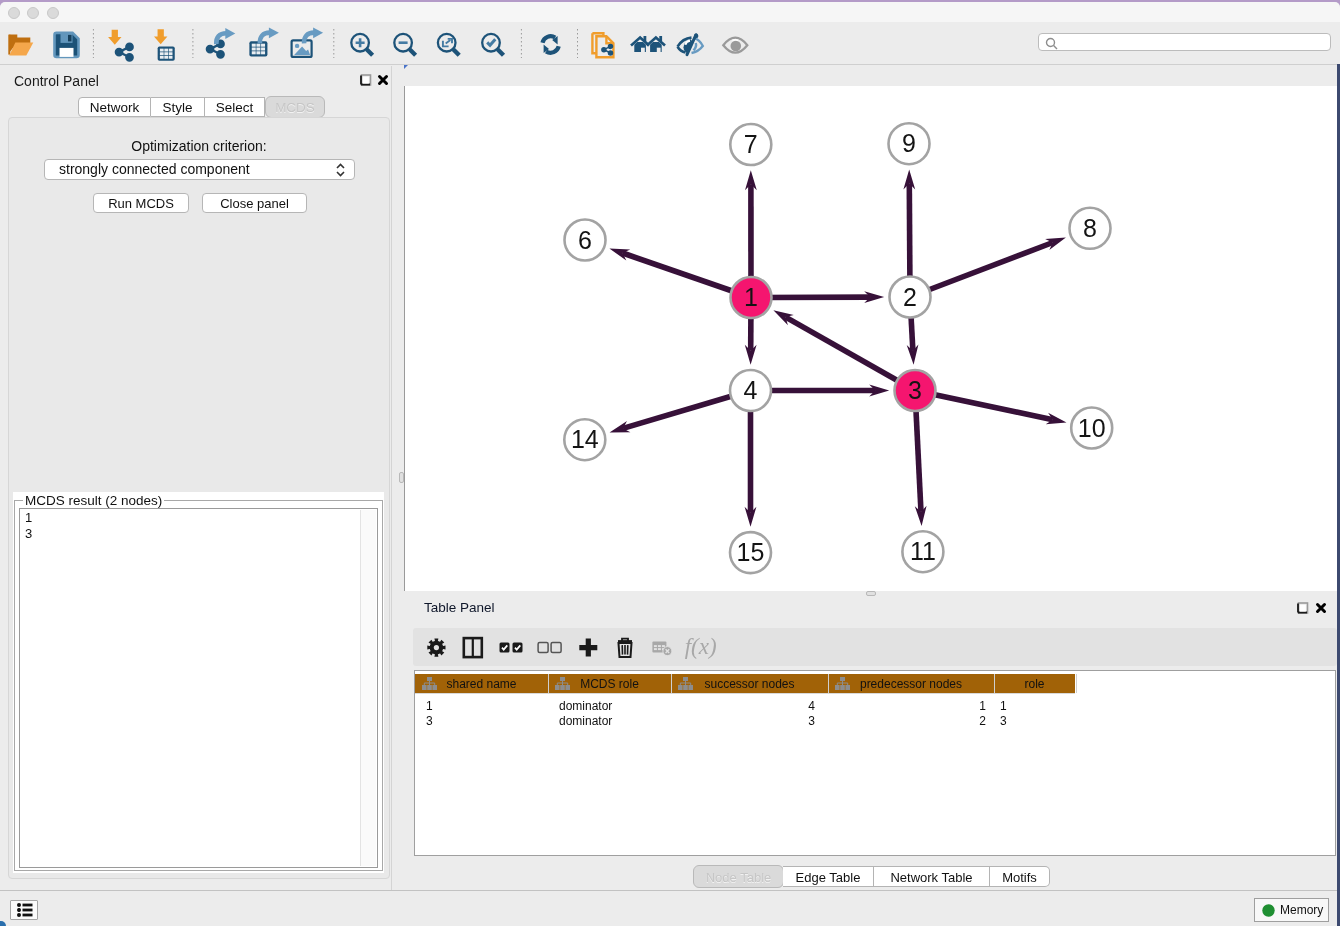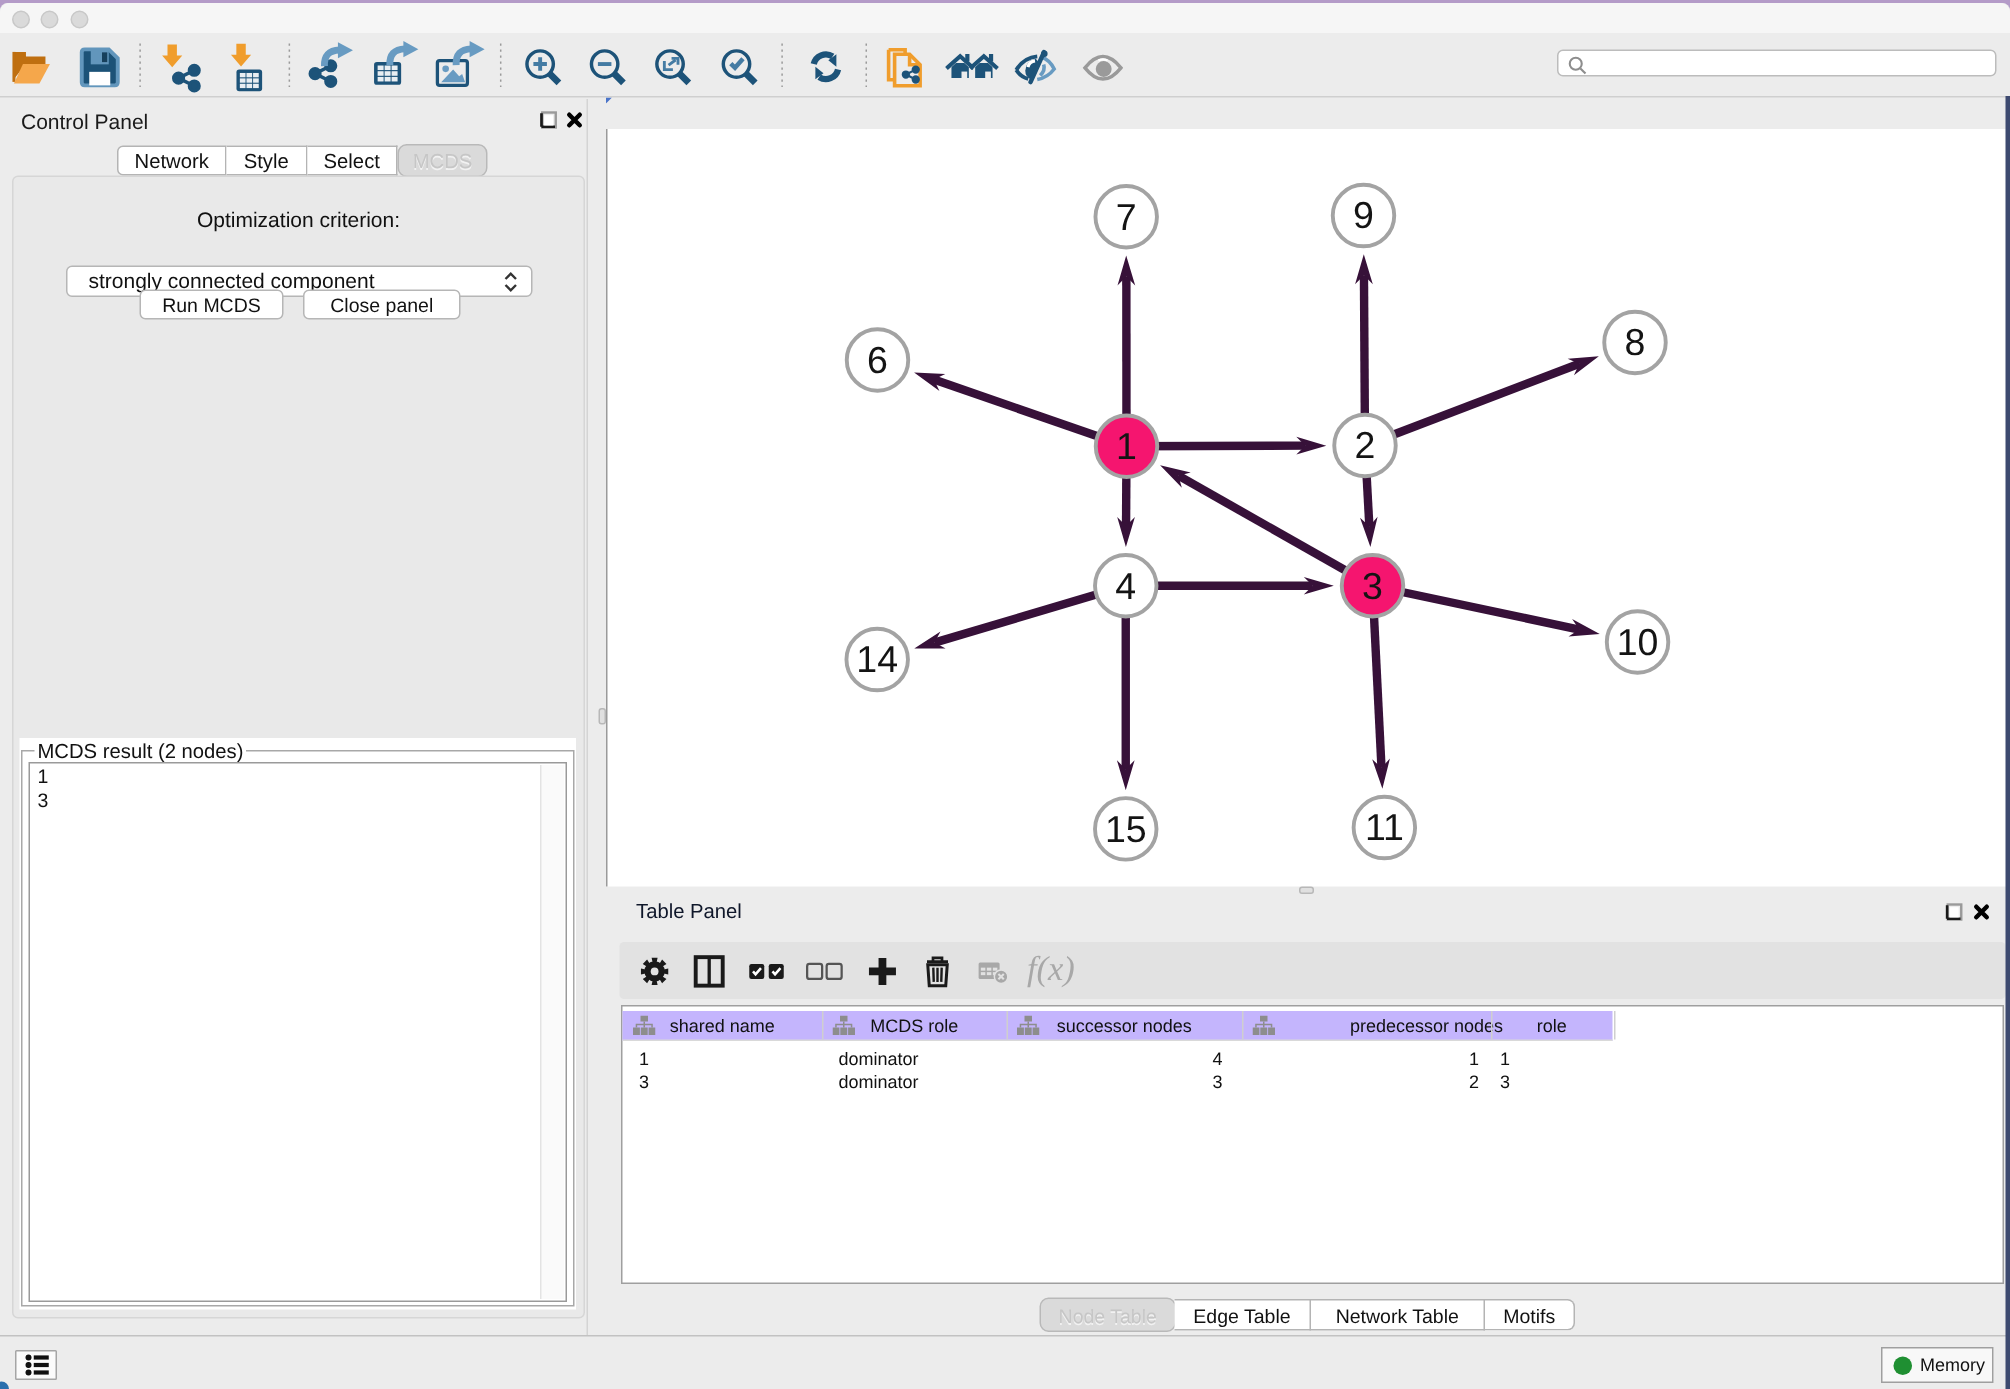--- a/index.html
+++ b/index.html
@@ -10,37 +10,37 @@
 .tl{position:absolute;top:5px;width:12px;height:12px;border-radius:50%;background:#dadada;border:1px solid #c8c8c8;box-sizing:border-box;}
 #title{position:absolute;top:2px;left:0;width:100%;text-align:center;font-size:13px;color:#9c9c9c;}
 #toolbar{position:absolute;left:0;top:22px;width:1340px;height:42px;background:#ececec;border-bottom:1px solid #cfcfcf;}
 #search{position:absolute;left:1038px;top:11px;width:291px;height:16px;background:#fff;border:1px solid #bcbcbc;border-radius:4px;}
 #cp-head{position:absolute;left:14px;top:73px;font-size:14px;color:#1a1a1a;}
 #cptabs{position:absolute;left:78px;top:97px;height:20px;font-size:13.5px;}
 .seg{position:absolute;top:0;height:20px;line-height:20px;text-align:center;background:#fff;border:1px solid #b4b4b4;box-sizing:border-box;color:#111;}
 .segsel{background:#dadada;color:#c6c6c6;text-shadow:0 1px 0 #f2f2f2;}
 #cpbody{position:absolute;left:8px;top:117px;width:382px;height:762px;background:#e9e9e9;border:1px solid #d6d6d6;border-radius:4px;box-sizing:border-box;}
 .btn{position:absolute;background:#fff;border:1px solid #b6b6b6;border-radius:4px;box-sizing:border-box;text-align:center;font-size:13px;color:#111;}
-#combo{position:absolute;left:44px;top:159px;width:311px;height:21px;background:#fff;border:1px solid #b6b6b6;border-radius:4px;box-sizing:border-box;font-size:14px;color:#111;line-height:19px;padding-left:14px;margin-top:18px;}
+#combo{position:absolute;left:44px;top:159px;width:311px;height:21px;background:#fff;border:1px solid #b6b6b6;border-radius:4px;box-sizing:border-box;font-size:14px;color:#111;line-height:19px;padding-left:14px;}
 #fieldset{position:absolute;left:14px;top:500px;width:369px;height:371px;border:1px solid #a8a8a8;box-sizing:border-box;}
 #fieldleg{position:absolute;left:8px;top:-8px;background:#fff;font-size:13.5px;color:#111;padding:0 2px;}
 #mcdstext{position:absolute;left:4px;top:7px;width:359px;height:360px;background:#fff;border:1px solid #9a9a9a;box-sizing:border-box;font-size:13px;color:#111;}
 #vsplit-h{position:absolute;left:399px;top:472px;width:5px;height:11px;background:#e0e0e0;border:1px solid #b8b8b8;border-radius:2px;box-sizing:border-box;}
 #netwin{position:absolute;left:404px;top:64px;width:936px;height:527px;}
 #nettitle{position:absolute;left:0;top:0;width:100%;height:22px;background:linear-gradient(#f5f5f5,#dcdcdc);border-bottom:1px solid #9f9f9f;box-sizing:border-box;}
 #netcanvas{position:absolute;left:0;top:22px;width:934px;height:505px;background:#fff;border-left:1px solid #9a9a9a;box-sizing:border-box;}
 .mtl{position:absolute;top:5px;width:12px;height:12px;border-radius:50%;box-sizing:border-box;}
 .mtl svg{position:absolute;left:0;top:0;}
 #netname{position:absolute;top:4px;left:0;width:100%;text-align:center;font-size:12px;font-weight:bold;color:#1a1a1a;}
 #blueborder{position:absolute;left:1337px;top:64px;width:3px;height:862px;background:#3d4a70;z-index:50;}
 #hsplit-h{position:absolute;left:866px;top:591px;width:10px;height:5px;background:#e0e0e0;border:1px solid #b8b8b8;border-radius:2px;box-sizing:border-box;}
 #tp-head{position:absolute;left:424px;top:600px;font-size:13.5px;color:#0f172a;}
 #tptoolbar{position:absolute;left:413px;top:628px;width:924px;height:38px;background:#e2e2e2;border-radius:3px;}
 #tbl{position:absolute;left:414px;top:670px;width:922px;height:186px;background:#fff;border:1px solid #9f9f9f;box-sizing:border-box;}
-#tblhead{position:absolute;left:0px;top:3px;width:660px;height:19px;border-bottom:1px solid #d9d9d9;font-size:12px;color:#111;background:#c4b5fd;}
+#tblhead{position:absolute;left:0px;top:3px;width:660px;height:19px;border-bottom:1px solid #d9d9d9;font-size:12px;color:#111;background:#a16207;}
 .hsep{position:absolute;top:0px;height:19px;width:0;border-left:1px solid #cfcfcf;}
 .hcell{position:absolute;top:3px;text-align:center;}
 .rowtxt{position:absolute;font-size:12px;color:#111;}
 #tabbar{position:absolute;left:693px;top:866px;height:21px;font-size:13px;}
 #statusbar{position:absolute;left:0;top:890px;width:1340px;height:36px;background:#ececec;border-top:1px solid #c2c2c2;box-sizing:border-box;}
 #hambtn{position:absolute;left:10px;top:9px;width:28px;height:20px;background:#fbfbfb;border:1px solid #a5a5a5;border-radius:1px;box-sizing:border-box;}
 #membtn{position:absolute;left:1254px;top:7px;width:75px;height:24px;background:#f8f8f8;border:1px solid #9f9f9f;border-radius:0;box-sizing:border-box;font-size:13px;color:#111;}
 </style></head><body>
 <div id="win"></div>
 <div id="titlebar">
@@ -447,21 +447,21 @@
 <div class="hcell" style="left:256px;width:157px;">successor nodes</div>
 <svg width="15" height="13" viewBox="0 0 15 13" style="position:absolute;top:3px;left:420px">
         <g fill="#8d8d8d">
           <rect x="5" y="0" width="5" height="4"></rect>
           <rect x="0" y="8" width="4.6" height="5"></rect>
           <rect x="5.2" y="8" width="4.6" height="5"></rect>
           <rect x="10.4" y="8" width="4.6" height="5"></rect>
         </g>
         <path d="M7.5 4 L7.5 8 M2.3 8 L2.3 6 L12.7 6 L12.7 8 M7.5 6 L7.5 8" stroke="#8d8d8d" fill="none"></path>
       </svg>
-<div class="hcell" style="left:413px;width:166px;padding-left:40px;">predecessor nodes</div>
+<div class="hcell" style="left:413px;width:166px;">predecessor nodes</div>
 <div class="hcell" style="left:579px;width:81px;">role</div>
 <div class="hsep" style="left:133.0px"></div>
 <div class="hsep" style="left:256.3px"></div>
 <div class="hsep" style="left:413.0px"></div>
 <div class="hsep" style="left:579.4px"></div>
 <div class="hsep" style="left:660.6px"></div>
     </div>
  <div class="rowtxt" style="left:11px;top:28px;">1</div>
 <div class="rowtxt" style="left:144px;top:28px;">dominator</div>
 <div class="rowtxt" style="left:300px;top:28px;width:100px;text-align:right;">4</div>

